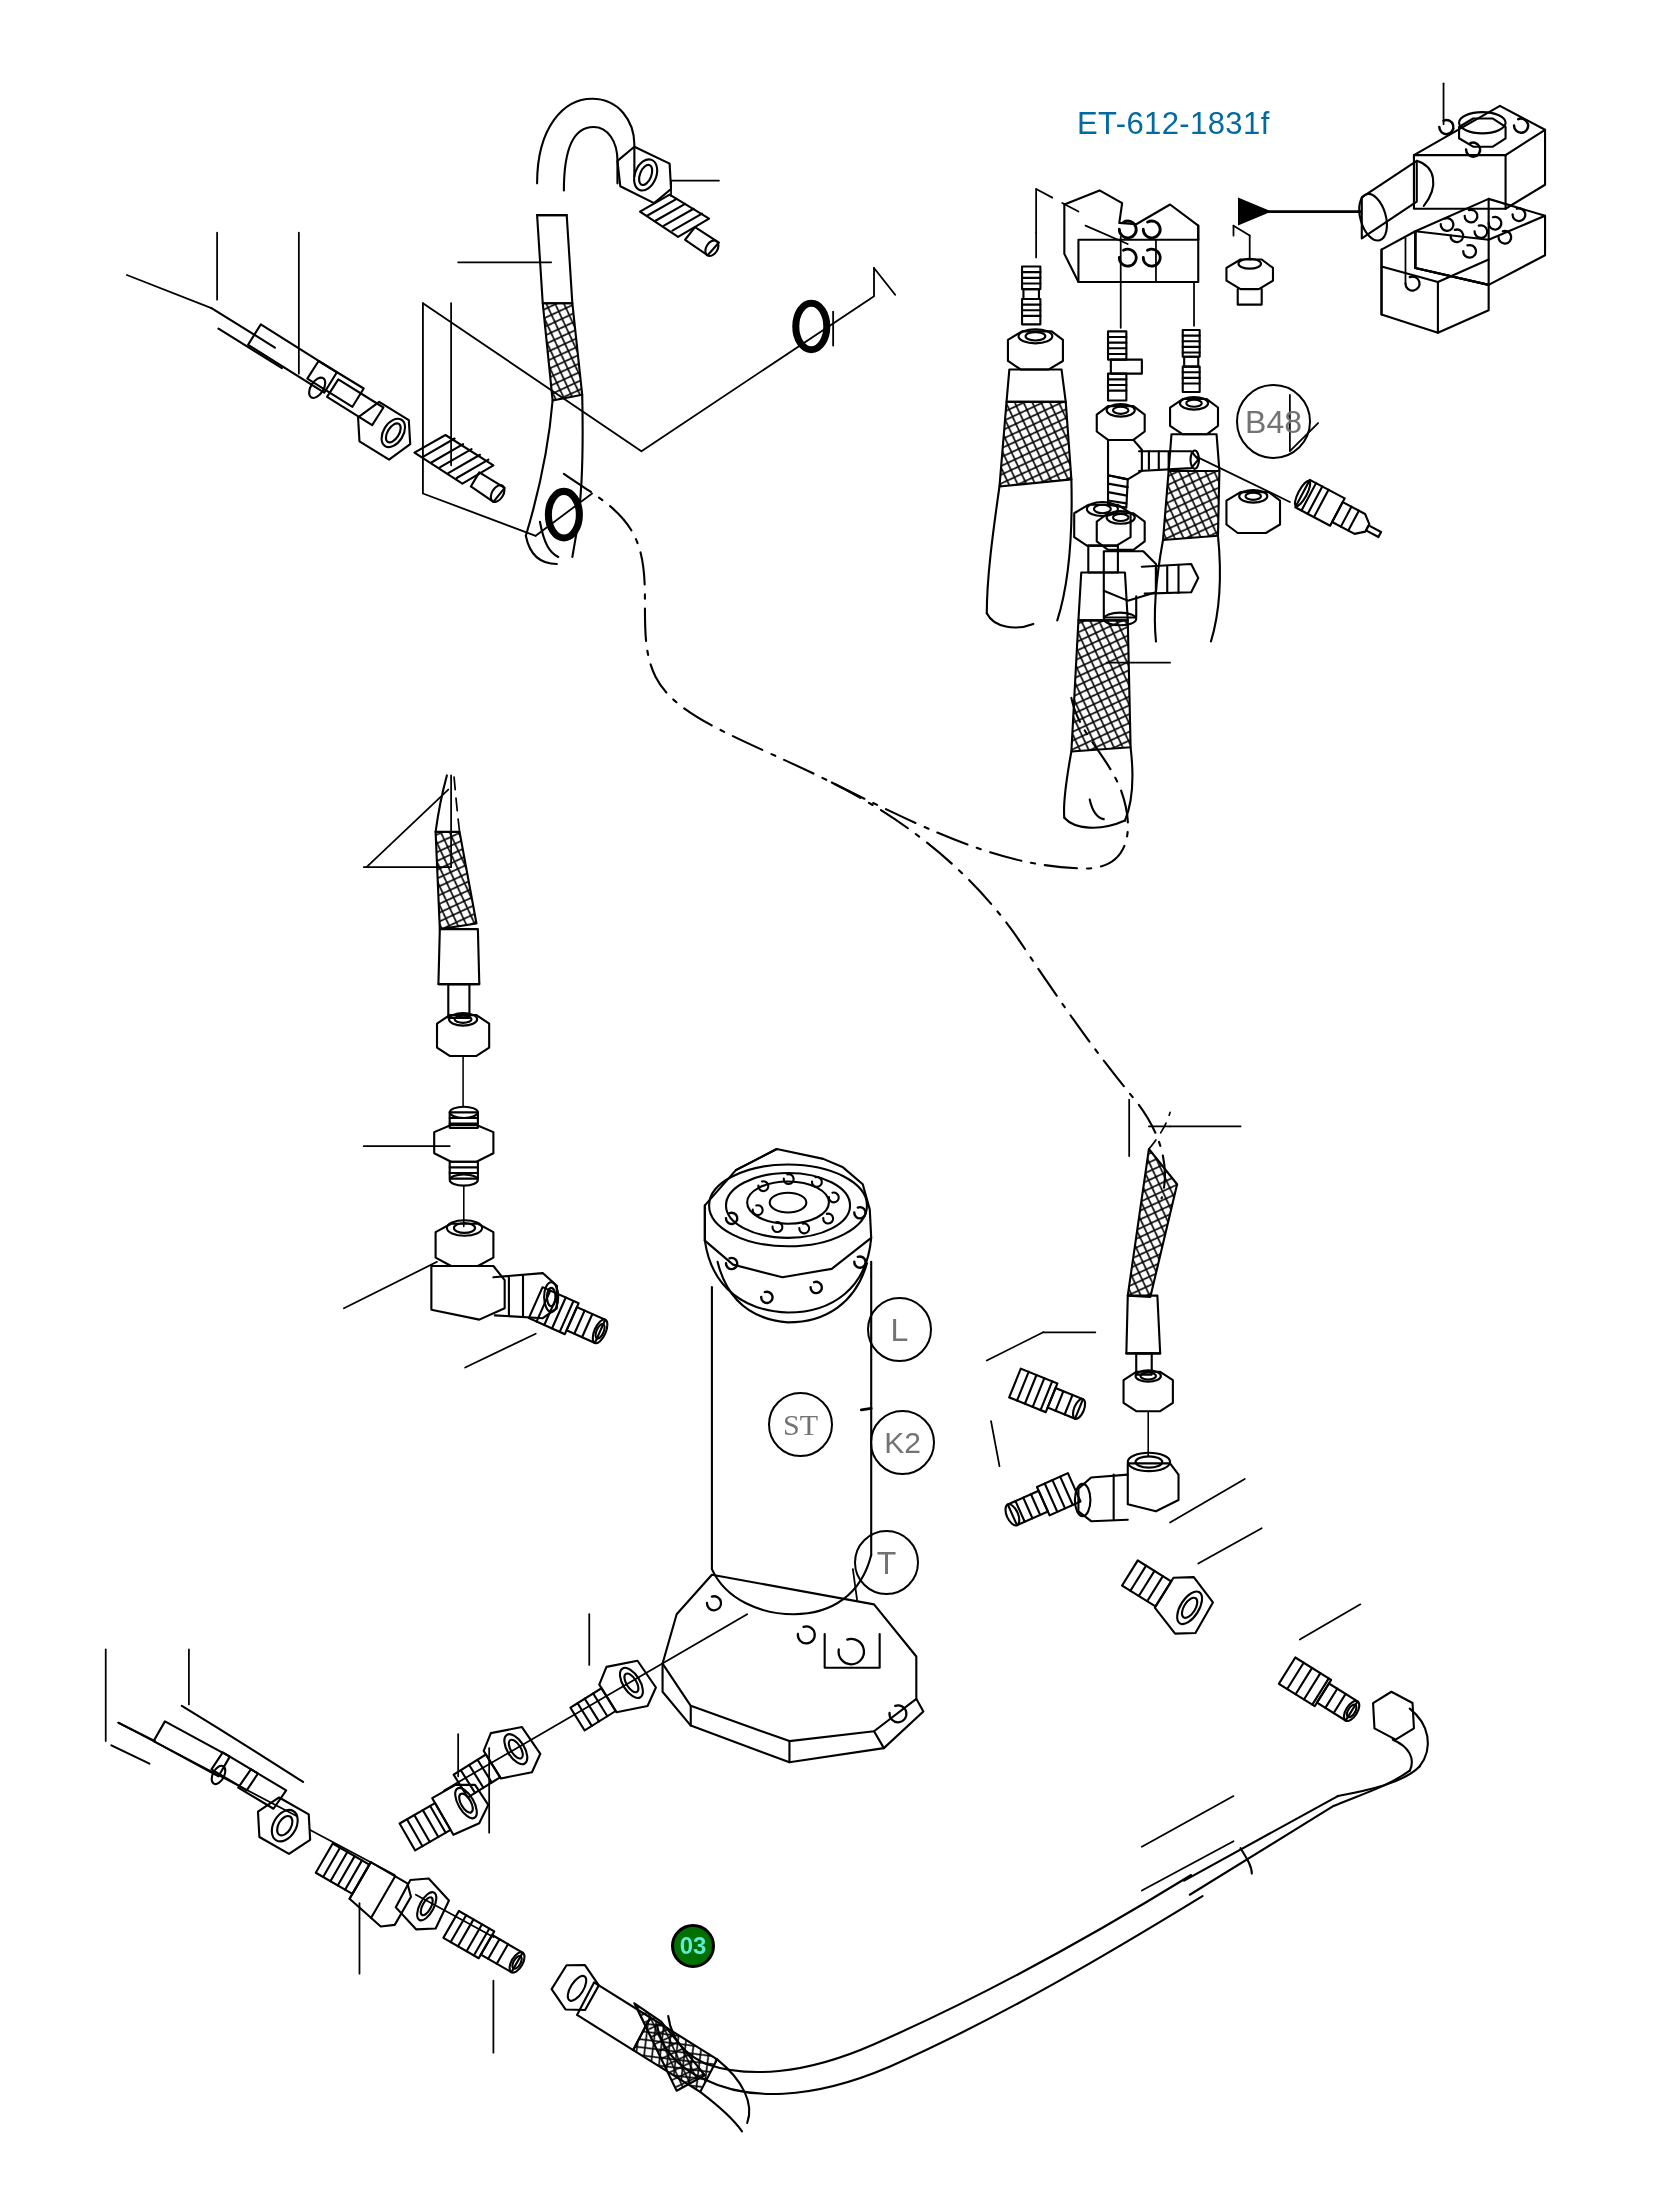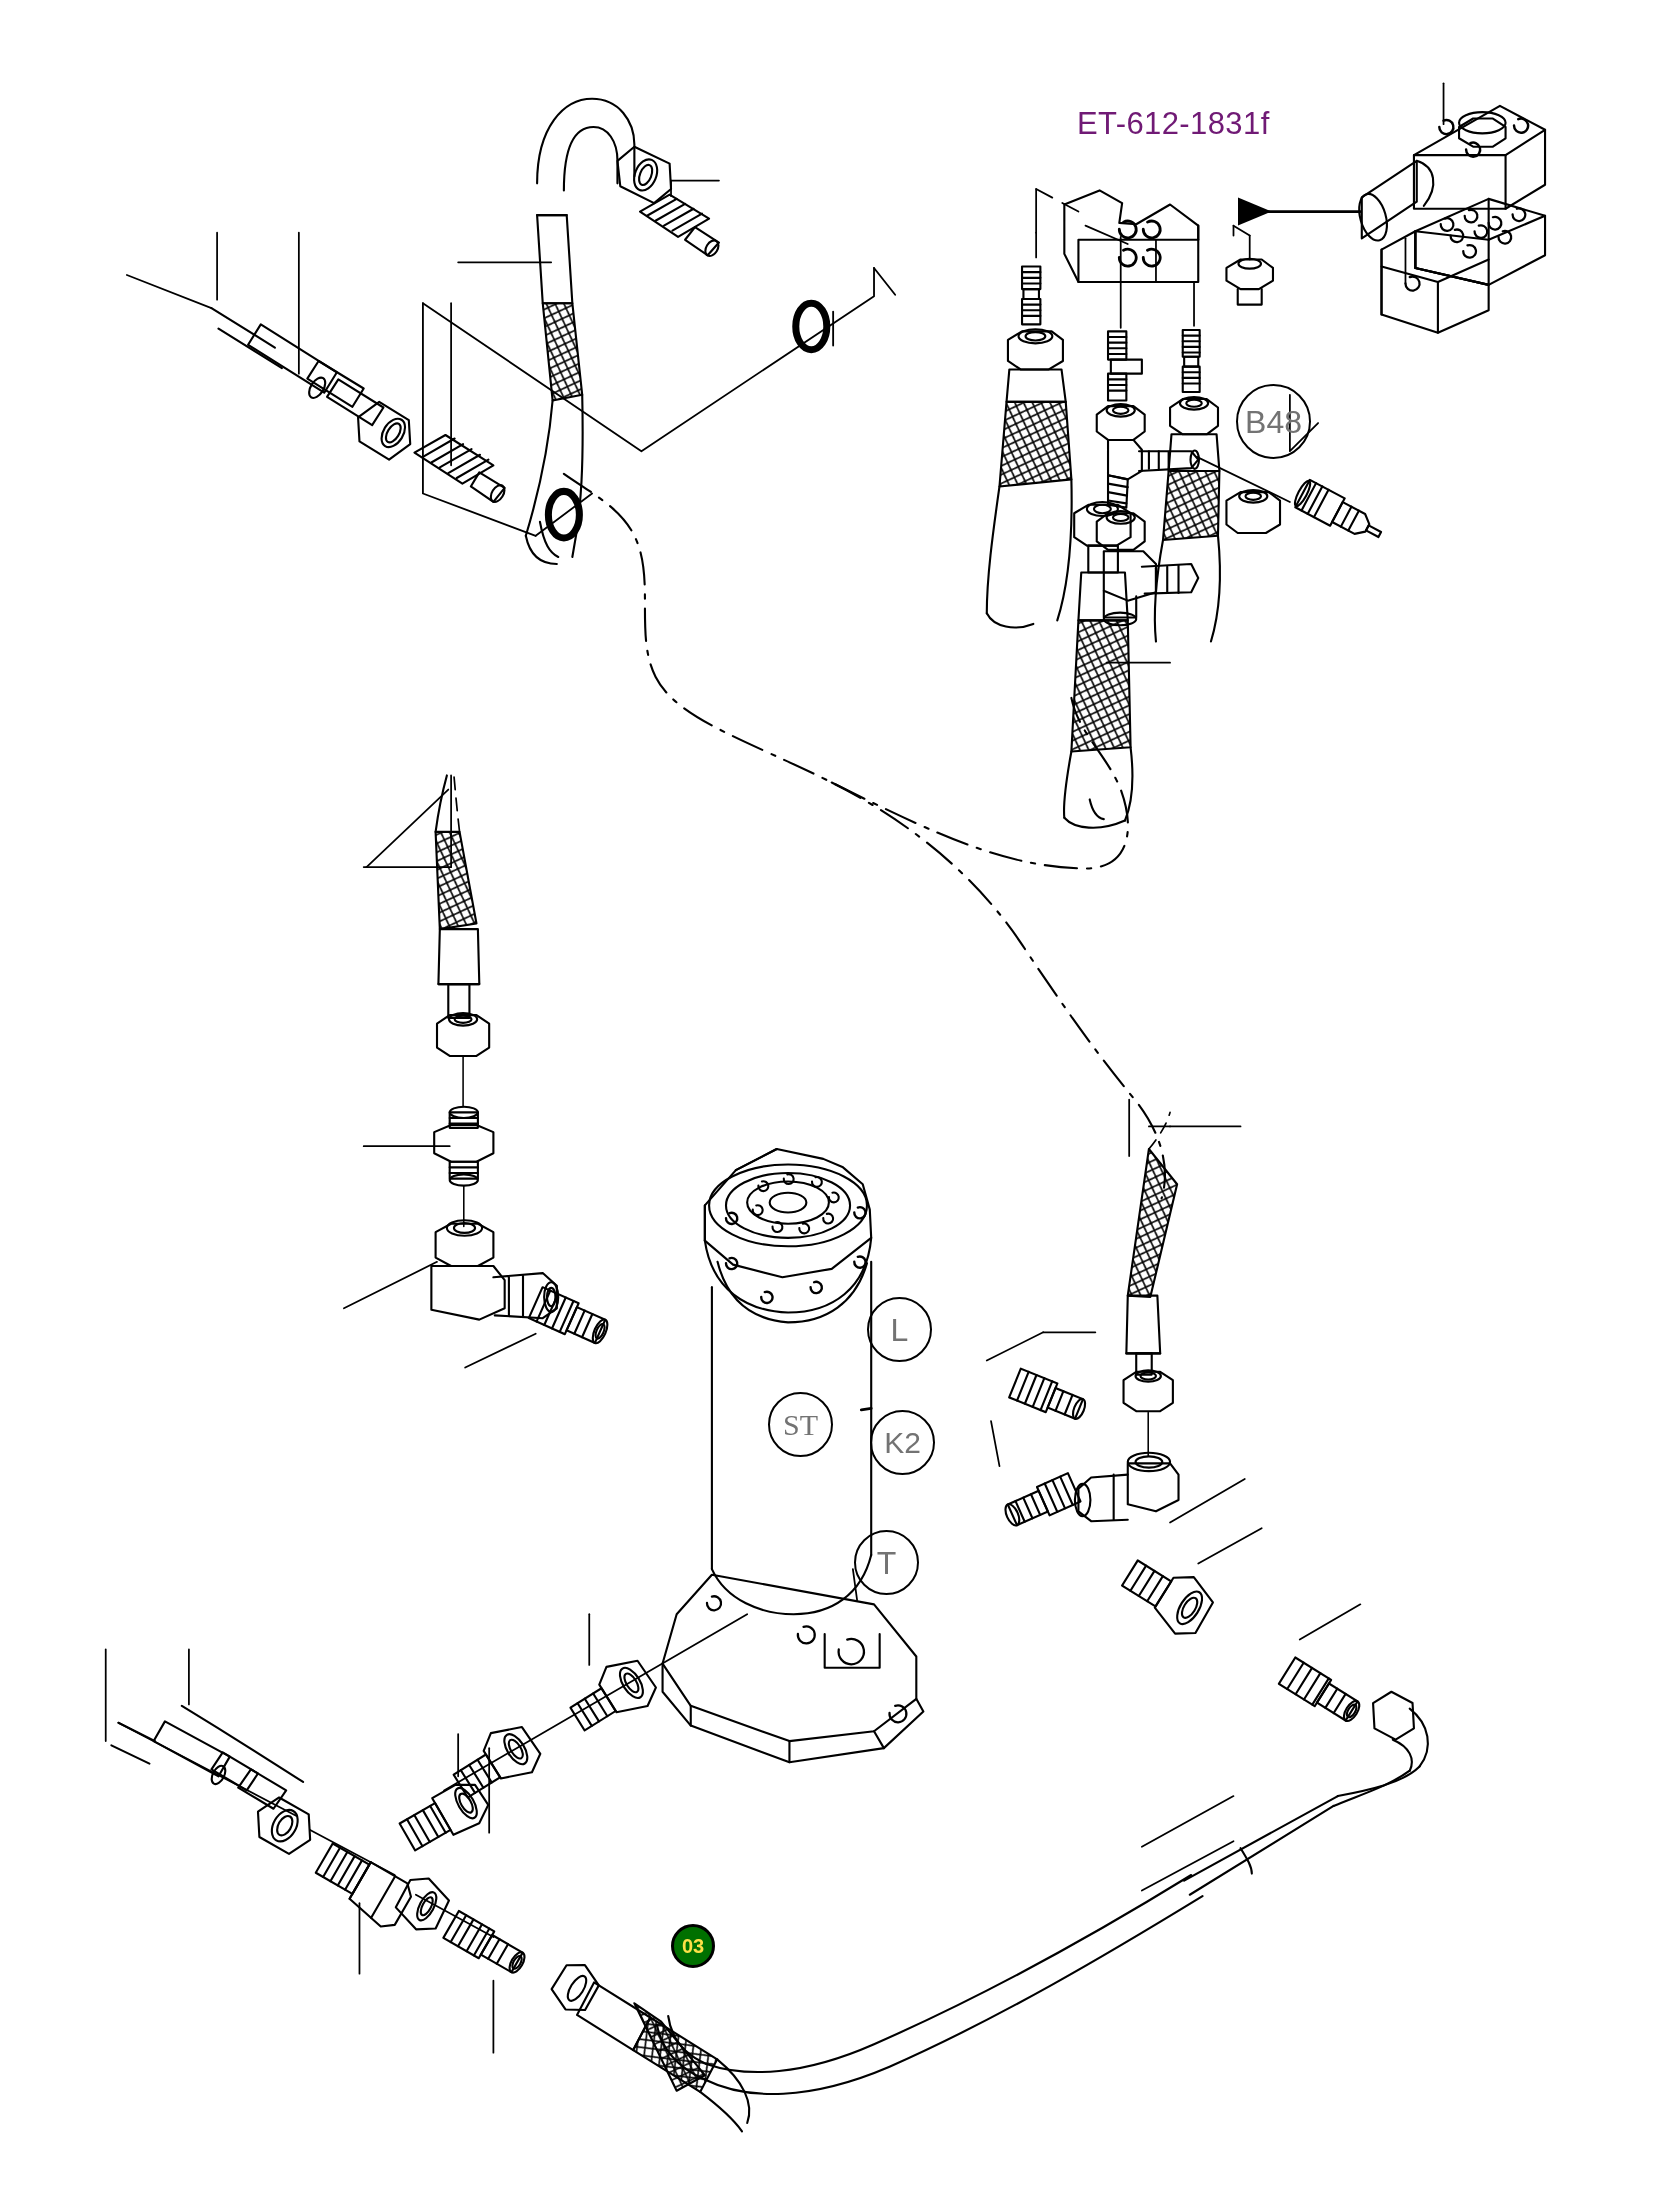--- a/index.html
+++ b/index.html
@@ -4,37 +4,37 @@
 <style>
   html,body{margin:0;padding:0;background:#fff;}
   body{font-family:"Liberation Sans",sans-serif;}
   #page{position:relative;width:1655px;height:2205px;background:#ffffff;overflow:hidden;}
   #canvas{position:absolute;left:0;top:0;width:1655px;height:2205px;}
   .ovl{position:absolute;}
 
   
   #title{
     position:absolute;left:1077px;top:106px;
-    font-size:31px;letter-spacing:0.4px;color:#701a75;white-space:nowrap;
+    font-size:31px;letter-spacing:0.4px;color:#0369a1;white-space:nowrap;
   }
 
   
   .bubble{
     position:absolute;border:2.1px solid #000;border-radius:50%;
     background:transparent;color:#737373;
     display:flex;align-items:center;justify-content:center;
     font-size:32px;line-height:1;
   }
   .bubble.b-wide{font-size:30px;}
 
   
   .hotspot{
     position:absolute;border-radius:50%;
     display:flex;align-items:center;justify-content:center;
-    color:#fde047;font-size:20px;font-weight:bold;line-height:1;
+    color:#5eead4;font-size:24px;font-weight:bold;line-height:1;
   }
 </style>
 </head>
 <body>
 
 <div id="page">
 
   <svg id="canvas" viewBox="0 0 2348 3128" xmlns="http://www.w3.org/2000/svg">
     <defs>
 

